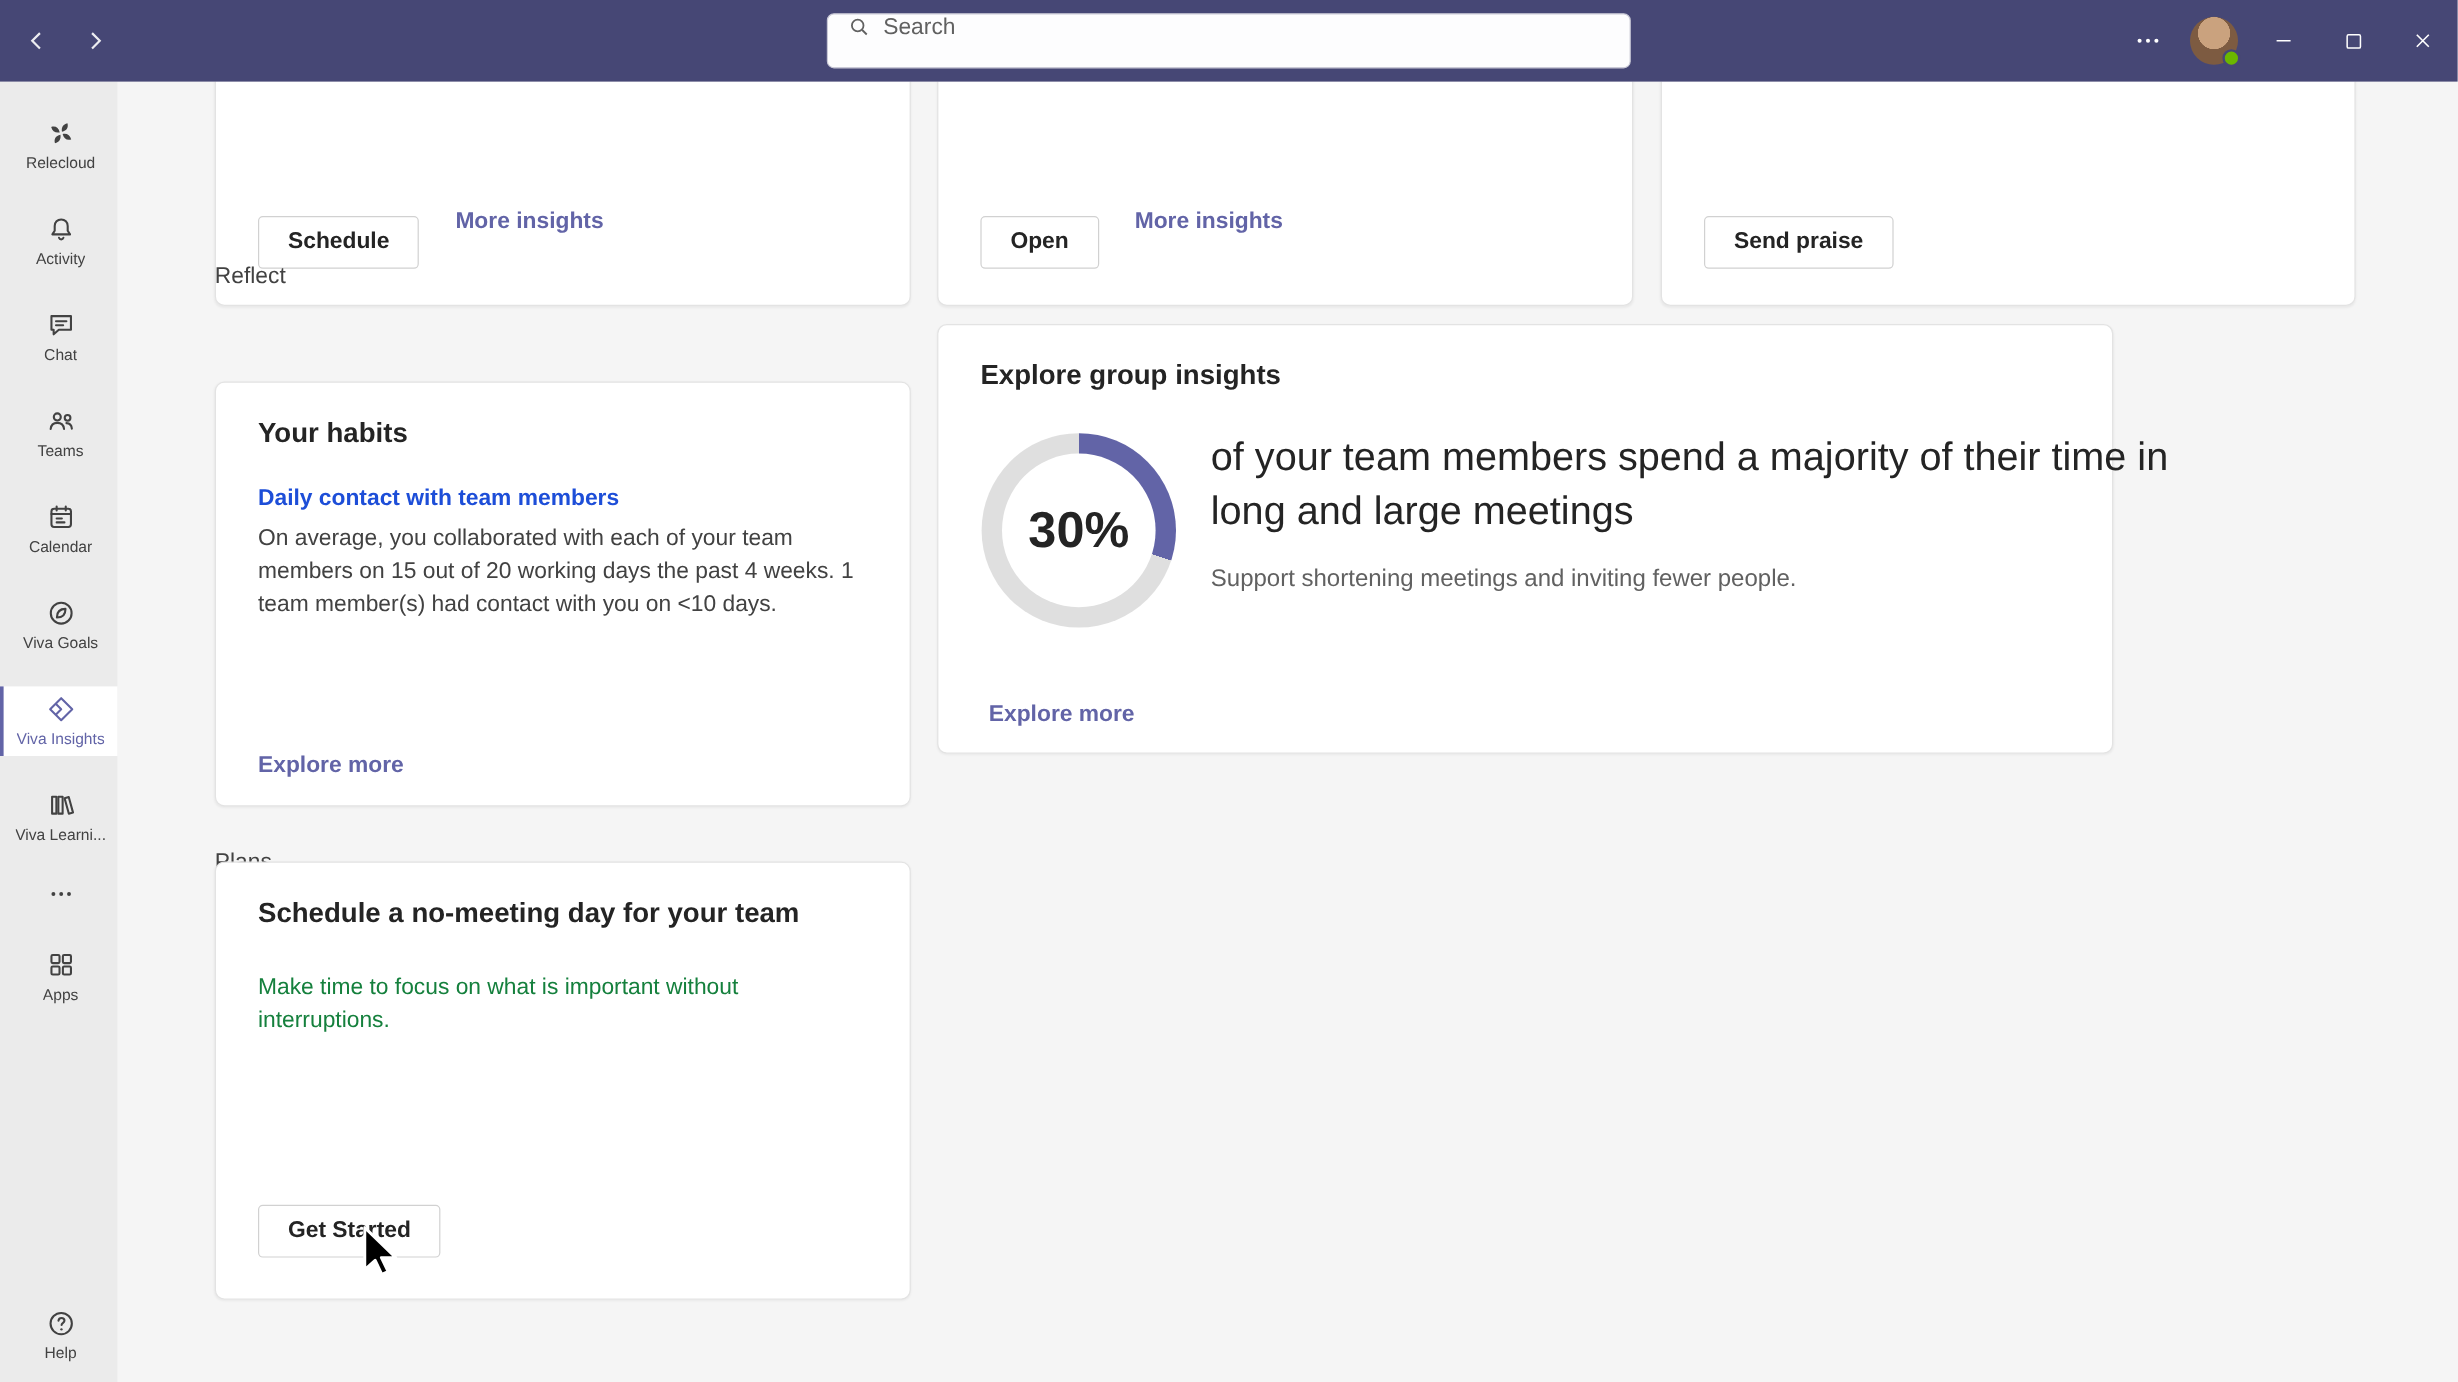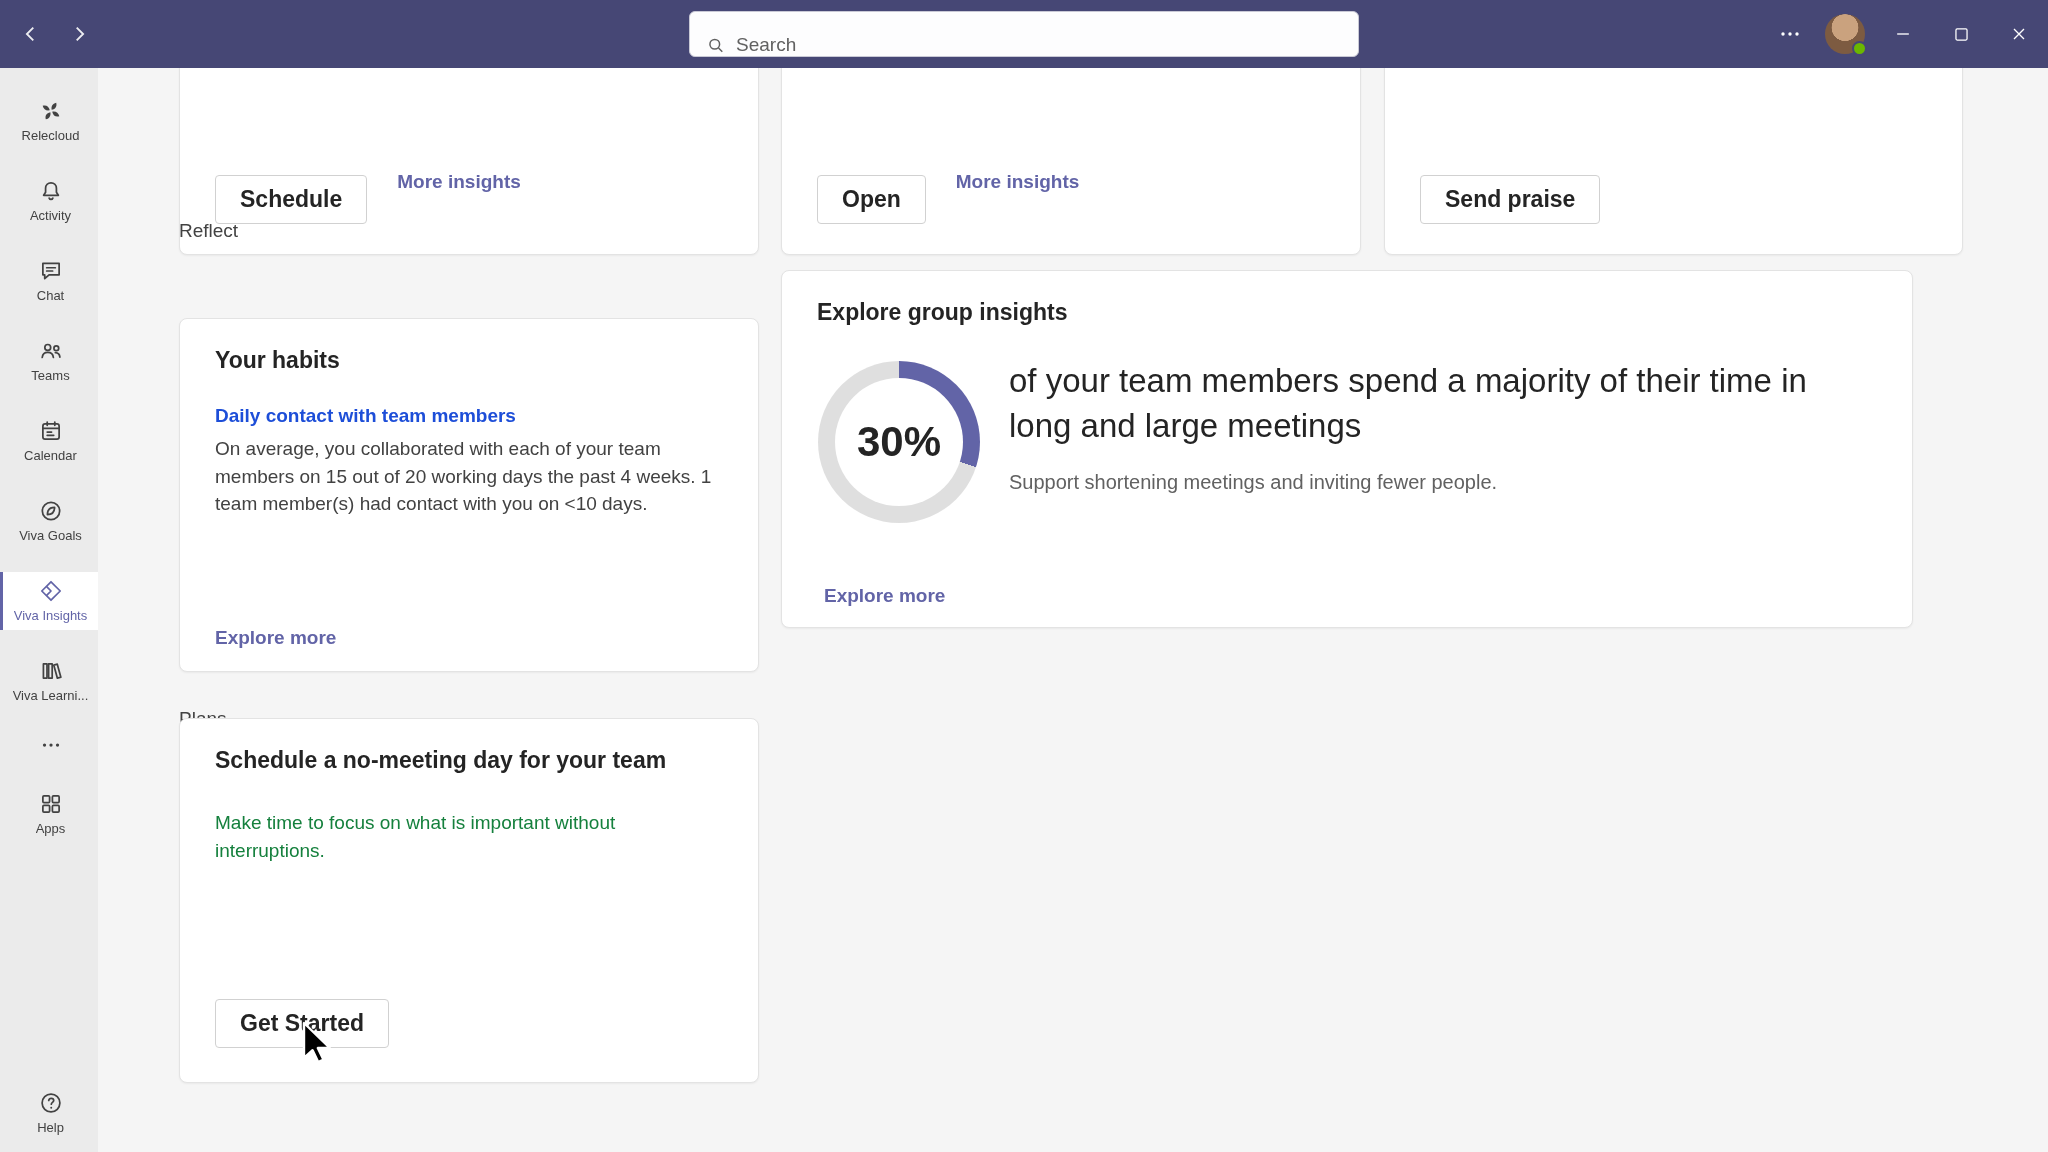--- a/index.html
+++ b/index.html
@@ -7,21 +7,21 @@
     font-family:"Liberation Sans","DejaVu Sans",sans-serif; background:#f5f5f5; }
 
   
   .titlebar { position:absolute; top:0; left:0; width:2048px; height:68px;
     background:#464775; display:flex; align-items:center; z-index:50; }
   .nav-arrows { position:absolute; left:14px; top:0; height:68px; display:flex; align-items:center; gap:14px; }
   .nav-btn { width:34px; height:34px; display:flex; align-items:center; justify-content:center; cursor:pointer; }
   .nav-btn svg { stroke:#ffffff; opacity:.9; }
   .searchbox { position:absolute; left:50%; transform:translateX(-50%); top:11px;
     width:670px; height:46px; background:#fdfdfe; border:1px solid #c9c9d6; border-radius:6px;
-    display:flex; align-items:flex-end; padding:0 16px; gap:10px; }
+    display:flex; align-items:flex-start; padding:0 16px; gap:10px; }
   .searchbox input { border:none; outline:none; background:transparent; font-size:19px;
     color:#424242; width:100%; font-family:inherit; }
   .searchbox input::placeholder { color:#616161; }
   .tb-right { position:absolute; right:0; top:0; height:68px; display:flex; align-items:center; }
   .tb-ellipsis { width:52px; height:68px; display:flex; align-items:center; justify-content:center; cursor:pointer; }
   .avatar-wrap { width:58px; height:68px; display:flex; align-items:center; justify-content:center; cursor:pointer; position:relative; }
   .avatar { width:40px; height:40px; border-radius:50%;
     background:radial-gradient(circle at 50% 34%, #caa27e 0 40%, #7d5b41 41% 100%); position:relative; }
   .presence { position:absolute; right:-2px; bottom:-2px; width:15px; height:15px; border-radius:50%;
     background:#6BB700; border:2px solid #464775; }
@@ -41,21 +41,21 @@
   .side-item svg { display:block; }
   .side-more { min-height:28px; }
   .side-help { margin-top:auto; margin-bottom:10px; }
 
   
   .main { position:absolute; left:98px; top:68px; width:1950px; height:1084px;
     background:#f5f5f5; overflow:hidden; }
   .card { position:absolute; background:#ffffff; border:1px solid #e3e3e3; border-radius:8px;
     box-shadow:0 1px 2px rgba(0,0,0,.05); }
   .btn { display:inline-block; background:#ffffff; border:1px solid #d1d1d1; border-radius:4px;
-    padding:10px 24px; font-size:23px; font-weight:bold; color:#242424; cursor:pointer;
+    padding:10px 24px; font-size:19px; font-weight:bold; color:#242424; cursor:pointer;
     font-family:inherit;margin-top:35px; }
   .link { color:#6264A7; font-size:19px; font-weight:bold; cursor:pointer; text-decoration:none; }
   .section-label { position:absolute; font-size:19px; color:#424242; }
   .card-title { font-size:23px; font-weight:bold; color:#242424; }
   .action-row { position:absolute; left:35px; bottom:30px; display:flex; align-items:center; gap:30px; }
 
   
   .topcard { top:-80px; height:267px; }
 
   
@@ -260,21 +260,21 @@
 
   <div class="section-label" style="left:81px; top:152px;">Reflect</div>
 
   <div class="card" style="left:81px; top:202px; width:580px; height:354px;margin-top:48px;">
     <div class="card-title ctitle">Your habits</div>
     <div class="habits-sub">Daily contact with team members</div>
     <div class="habits-body">On average, you collaborated with each of your team members on 15 out of 20 working days the past 4 weeks. 1 team member(s) had contact with you on &lt;10 days.</div>
     <a class="link explore-link">Explore more</a>
   </div>
 
-  <div class="card" style="left:683px; top:202px; width:1132px; height:358px;">
+  <div class="card" style="left:683px; top:202px; width:980px; height:358px;">
     <div class="card-title ctitle">Explore group insights</div>
     <div class="donut" style="background: conic-gradient(rgb(98, 100, 167) 0deg, rgb(98, 100, 167) 30%, rgb(223, 223, 223) 30%, rgb(223, 223, 223) 100%);">
       <div class="donut-hole">
         <span>30%</span>
       </div>
     </div>
     <div class="gi-headline">of your team members spend a majority of their time in long and large meetings</div>
     <div class="gi-support">Support shortening meetings and inviting fewer people.</div>
     <a class="link explore-link" style="left:42px; bottom:20px;">Explore more</a>
   </div>

